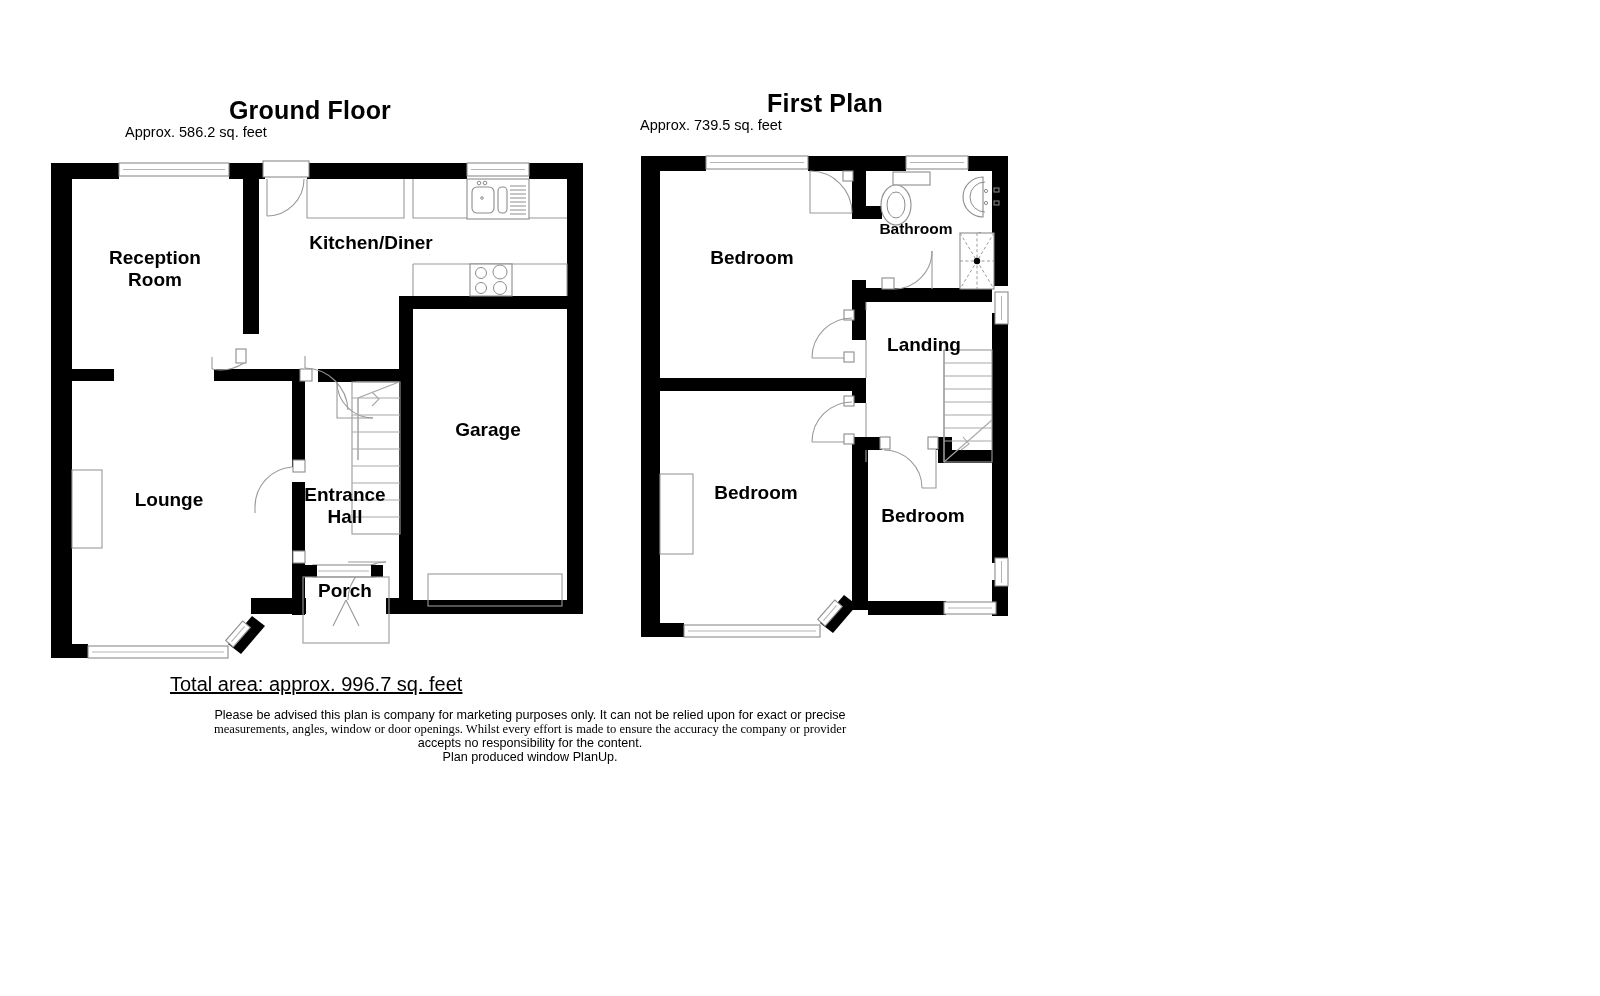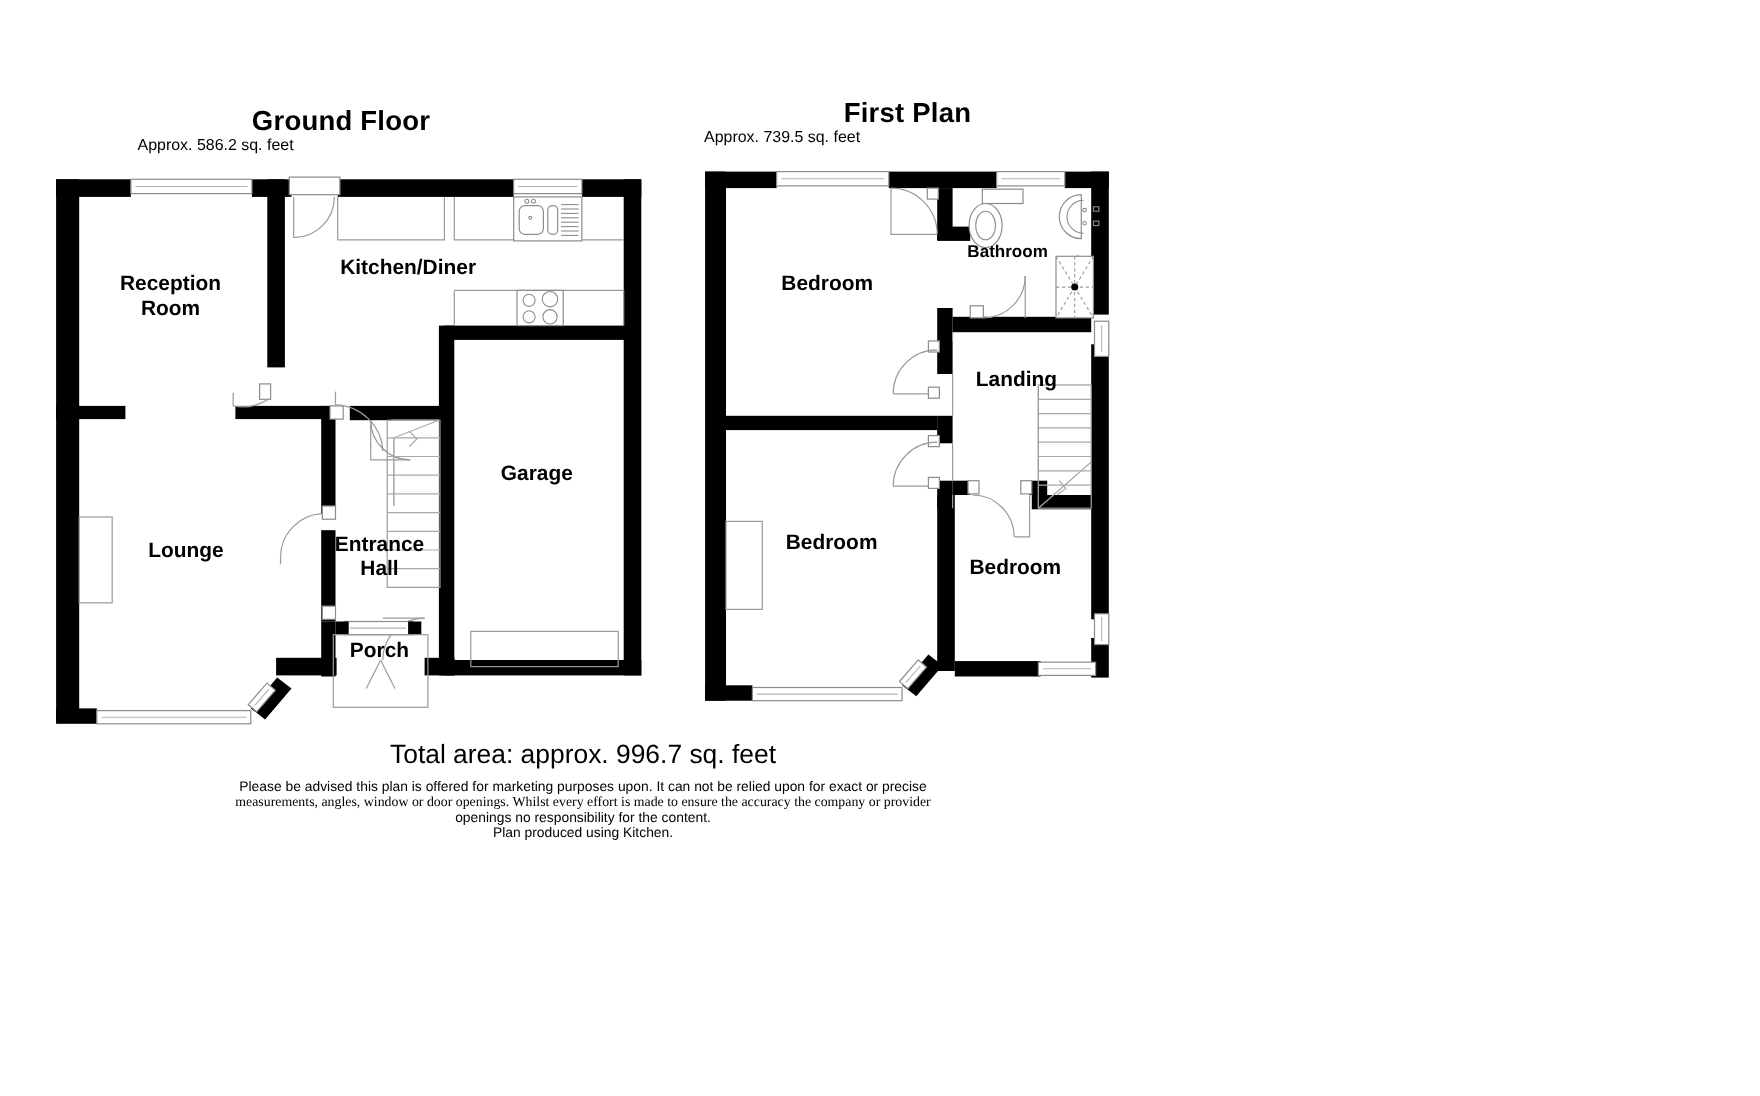--- a/index.html
+++ b/index.html
@@ -30,23 +30,23 @@
     white-space: nowrap;
   }
   .floor-sub {
     position: absolute;
     text-align: left;
     font-size: 14.5px;
     white-space: nowrap;
   }
   .total-area {
     position: absolute;
-    text-align: center;
-    font-size: 24px;
+    font-size: 20px;
     white-space: nowrap;
+    text-decoration: underline;
   }
   .disclaimer {
     position: absolute;
     text-align: center;
     font-size: 12.6px;
     line-height: 1.45;
     width: 720px;
   }
   .plan-svg {
     position: absolute;
@@ -407,18 +407,18 @@
       <text class="room-label" x="752" y="264">Bedroom</text>
       <text class="room-label small" x="916" y="234">Bathroom</text>
       <text class="room-label" x="924" y="351">Landing</text>
       <text class="room-label" x="756" y="499">Bedroom</text>
       <text class="room-label" x="923" y="522">Bedroom</text>
     </g>
   </svg>
 
   <div class="total-area" style="left:170px; top:673px; width:720px;">Total area: approx. 996.7 sq. feet</div>
 
-  <div class="disclaimer" style="left:170px; top:706px;">Please be advised this plan is offered for marketing purposes upon. It can not be relied upon for exact or precise</div>
+  <div class="disclaimer" style="left:170px; top:706px;">Please be advised this plan is company for marketing purposes only. It can not be relied upon for exact or precise</div>
   <div class="disclaimer" style="left:170px; top:720px;font-family:Liberation Serif, serif;">measurements, angles, window or door openings. Whilst every effort is made to ensure the accuracy the company or provider</div>
-  <div class="disclaimer" style="left:170px; top:734px;">openings no responsibility for the content.</div>
-  <div class="disclaimer" style="left:170px; top:748px;">Plan produced using Kitchen.</div>
+  <div class="disclaimer" style="left:170px; top:734px;">accepts no responsibility for the content.</div>
+  <div class="disclaimer" style="left:170px; top:748px;">Plan produced window PlanUp.</div>
 
 </div>
 
 </body></html>

